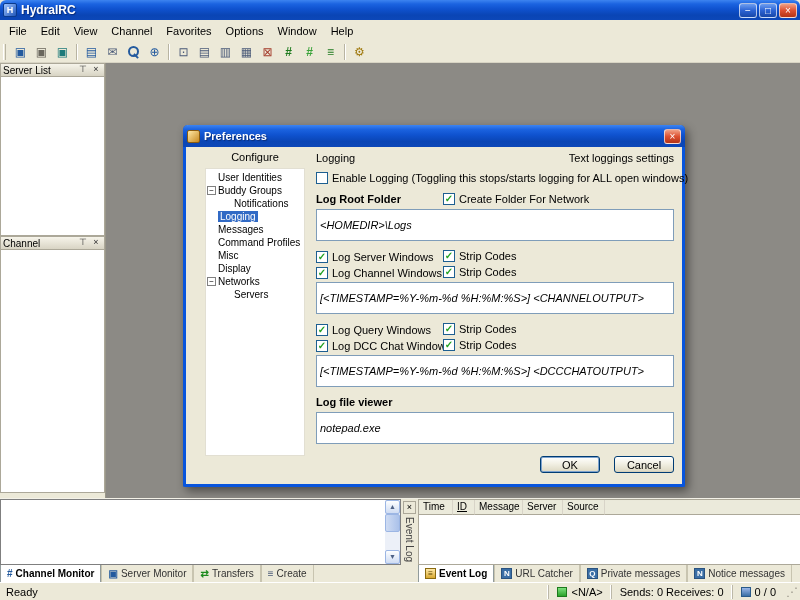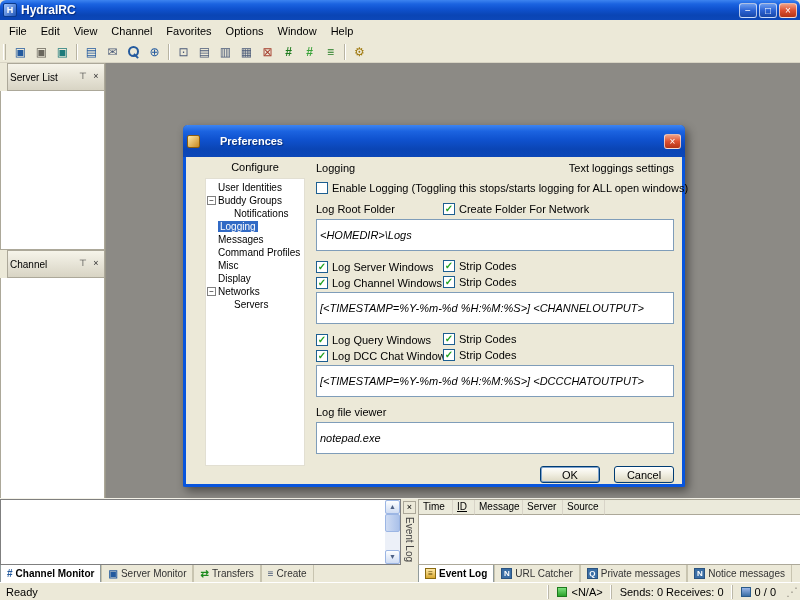--- a/index.html
+++ b/index.html
@@ -28,54 +28,54 @@
   .tsep{width:2px;height:16px;border-left:1px solid #b8b4a2;border-right:1px solid #fff;margin:0 3px;}
   .i-blue{color:#235a9e;} .i-gray{color:#6a675d;} .i-teal{color:#1d7a7a;}
   .i-slate{color:#4a5a78;} .i-red{color:#a33a2a;} .i-green{color:#1d7a1d;font-weight:bold;}
   .i-green2{color:#3aa33a;font-weight:bold;} .i-gold{color:#a07a10;}
   .tbi.search::before{content:'';position:absolute;left:4px;top:3px;width:7px;height:7px;border:2px solid #235a9e;border-radius:50%;}
   .tbi.search::after{content:'';position:absolute;left:11px;top:10px;width:2px;height:6px;background:#235a9e;transform:rotate(-45deg);}
 
   
   .main{position:absolute;top:63px;left:0;width:800px;height:435px;background:#8c8a85;}
   .dock{position:absolute;left:0;top:0;width:106px;height:435px;background:#ece9d8;border-right:1px solid #9a978a;}
-  .dockpanel .phead{height:28px;background:linear-gradient(180deg,#f6f4ea,#d8d4c4);border:1px solid #aca899;display:flex;align-items:center;padding:0 2px;margin-left:7px;}
+  .dockpanel .phead{height:14px;background:linear-gradient(180deg,#f6f4ea,#d8d4c4);border:1px solid #aca899;display:flex;align-items:center;padding:0 2px;}
   .ptitle{flex:1;font-size:10px;overflow:hidden;white-space:nowrap;}
   .pbtn{width:12px;height:12px;font-size:9px;line-height:11px;text-align:center;color:#333;margin-left:1px;}
   .pbody{background:#fff;border:1px solid #aca899;border-top:none;}
   .dock .p1 .pbody{height:159px;}
   .dock .p2 .pbody{height:243px;}
 
   
   .dialog{position:absolute;left:183px;top:125px;width:502px;height:362px;background:#ece9d8;
     border:3px solid #0855dd;border-top:none;border-radius:5px 5px 2px 2px;
     box-shadow:3px 4px 10px rgba(0,0,0,.45);z-index:10;}
-  .dlg-title{height:32px;margin:0 -3px;background:linear-gradient(180deg,#3d84f0 0%,#1b63e0 20%,#0f52cf 45%,#0a45b5 75%,#0c47b8 100%);
-    border-radius:5px 5px 0 0;display:flex;align-items:center;padding:0 4px;gap:16px;}
+  .dlg-title{height:22px;margin:0 -3px;background:linear-gradient(180deg,#3d84f0 0%,#1b63e0 20%,#0f52cf 45%,#0a45b5 75%,#0c47b8 100%);
+    border-radius:5px 5px 0 0;display:flex;align-items:center;padding:0 4px;}
   .dlg-icon{width:13px;height:13px;margin-right:4px;border-radius:2px;background:linear-gradient(135deg,#ffe9a8,#c88a20);border:1px solid #8a5c10;}
   .dlg-title-text{flex:1;color:#fff;font-weight:bold;font-size:11px;text-shadow:1px 1px 1px #0a2d77;}
   .dlg-close{width:17px;height:15px;border:1px solid rgba(255,255,255,.65);border-radius:3px;color:#fff;font-size:10px;line-height:13px;text-align:center;
     background:linear-gradient(180deg,#f0a186,#dd5031 50%,#b33316);}
   .dlg-body{position:relative;height:334px;}
   .configure-label{position:absolute;left:19px;top:4px;width:100px;text-align:center;}
   .tree{position:absolute;left:19px;top:21px;width:100px;height:288px;background:#fff;border:1px solid #e2dfd2;overflow:hidden;padding-top:2px;}
   .titem{position:relative;height:13px;line-height:13px;padding-left:12px;white-space:nowrap;font-size:10px;}
   .titem.lvl2{padding-left:28px;}
   .exp{position:absolute;left:1px;top:2px;width:9px;height:9px;border:1px solid #808080;background:#fff;font-size:8px;line-height:7px;text-align:center;color:#000;}
   .titem.selected .tlabel{background:#316ac5;color:#fff;padding:0 2px;}
 
   .page{position:absolute;left:130px;top:5px;width:358px;}
   .page-head{display:flex;justify-content:space-between;margin-bottom:8px;}
   .cbrow{position:relative;height:13px;margin-bottom:3px;white-space:nowrap;}
   .cb{display:inline-flex;}
   .cb2{position:absolute;left:127px;top:0;}
   .box{width:12px;height:12px;border:1px solid #1d5f91;background:#fff;display:inline-flex;align-items:center;justify-content:center;margin-right:4px;flex:none;}
   .chk{color:#21a121;font-size:10px;font-weight:bold;line-height:1;}
   .txt{width:358px;height:32px;border:1px solid #7f9db9;background:#fff;font-family:"Liberation Sans",sans-serif;font-size:11px;padding:1px 3px;margin-bottom:9px;display:block;font-style:italic;}
-  .flabel{margin-bottom:3px;}
+  .flabel{margin-bottom:3px;font-weight:bold;}
   .dlg-buttons{position:absolute;right:8px;bottom:8px;}
   .btn{width:60px;height:17px;margin-left:11px;border:1px solid #003c74;border-radius:3px;font-family:"Liberation Sans",sans-serif;font-size:11px;
     background:linear-gradient(180deg,#ffffff,#f2f0e4 45%,#e0dcc8 90%,#d0cbb5);}
   .btn.ok{box-shadow:inset 0 0 0 1px #7da2ce;}
 
   
   .bottom{position:absolute;top:498px;left:0;width:800px;height:84px;background:#ece9d8;border-top:1px solid #f4f2e8;}
   .monitor{position:absolute;left:0;top:0;width:401px;height:66px;background:#fff;border:1px solid #7f7f7f;}
   .vscroll{position:absolute;right:0;top:0;width:15px;height:64px;background:#ecf0f8;display:flex;flex-direction:column;}
   .sbtn{height:14px;background:linear-gradient(180deg,#fdfefe,#cfdcf3);border:1px solid #9cb6e4;border-radius:2px;color:#4d6185;font-size:7px;text-align:center;line-height:12px;}

